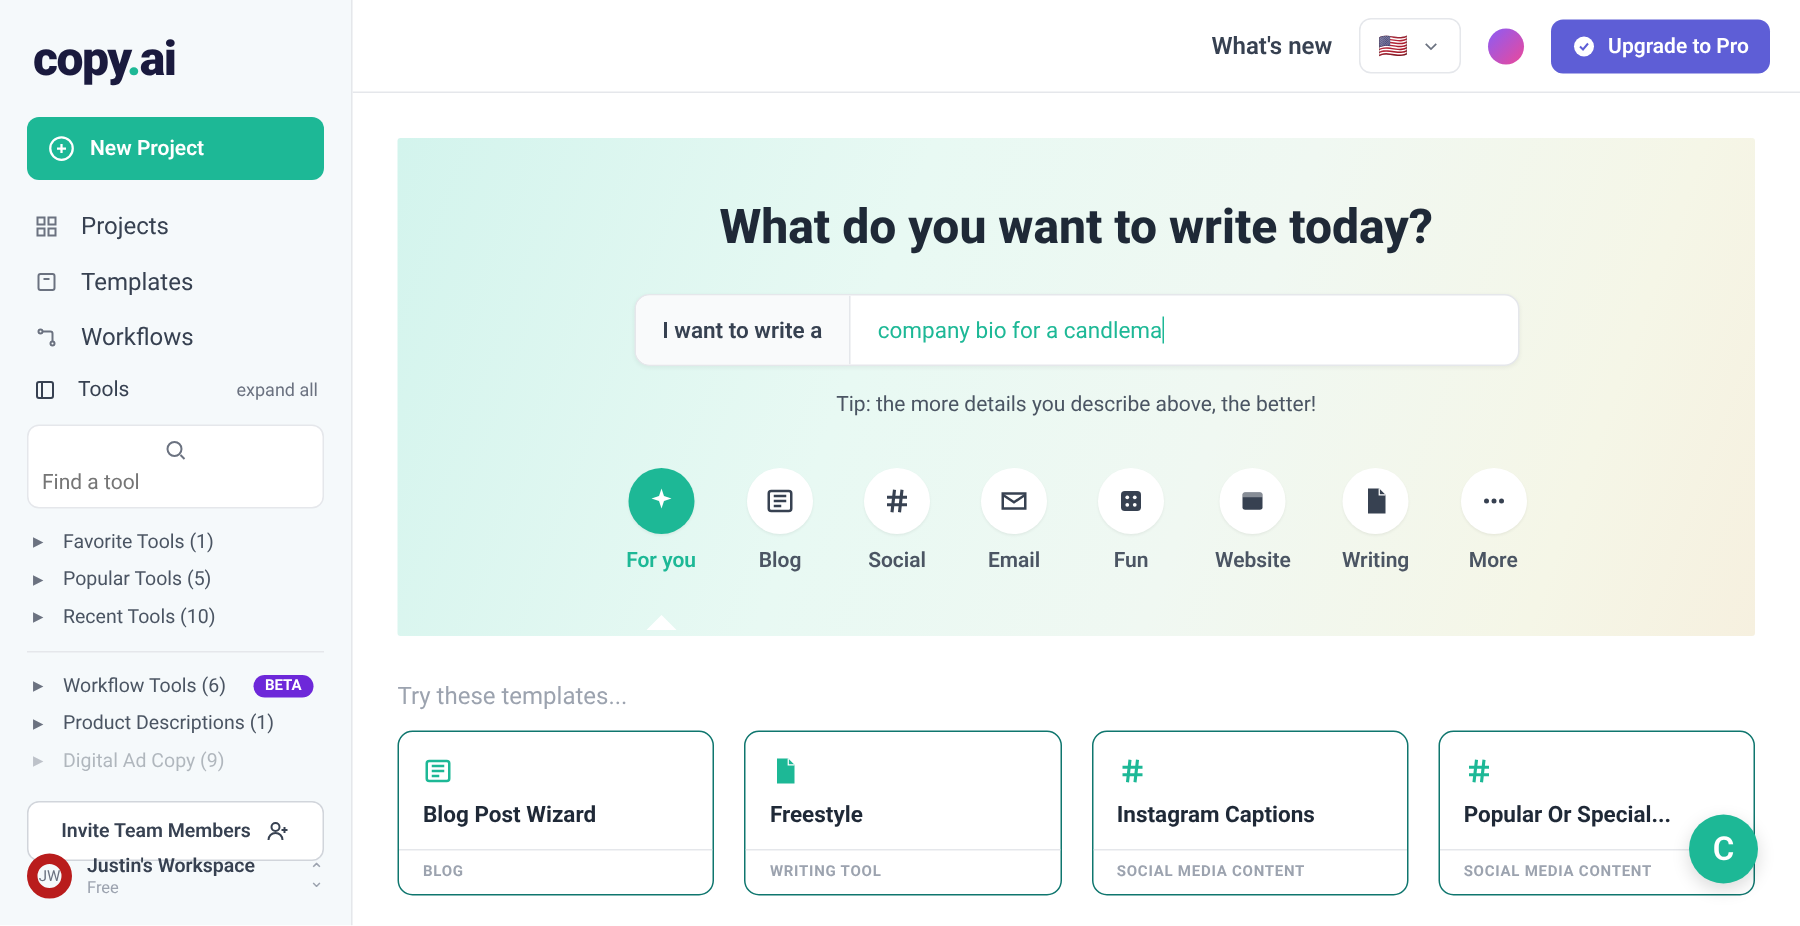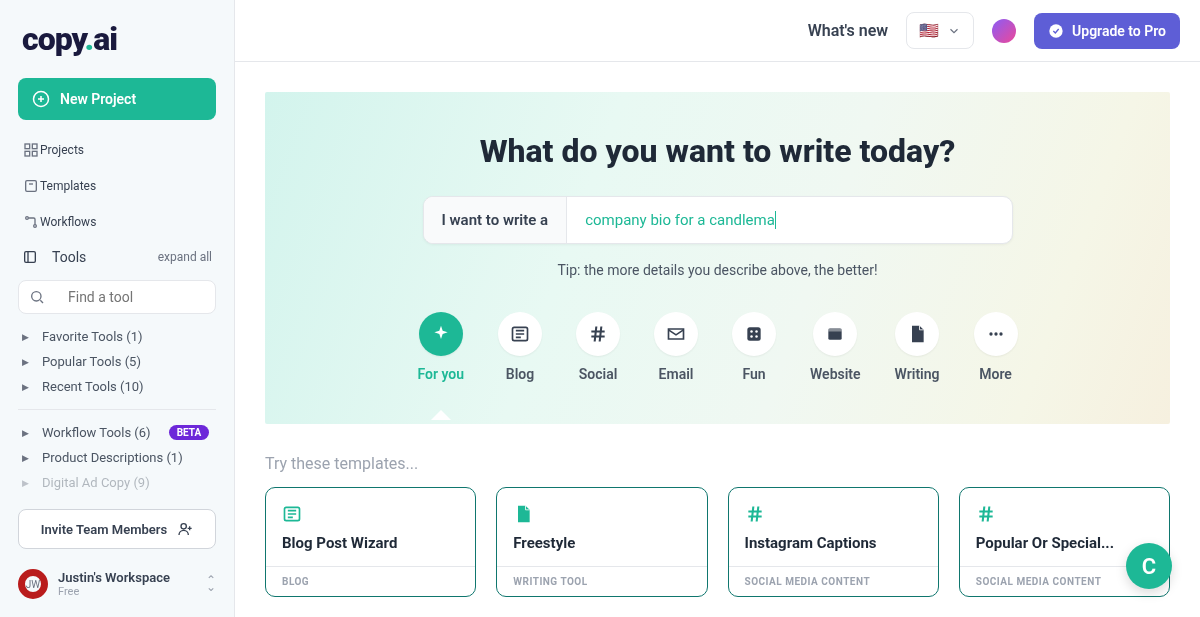--- a/index.html
+++ b/index.html
@@ -1,26 +1,26 @@
 <!DOCTYPE html>
 <html><head>
 <meta charset="utf-8">
 <style>
 * { margin: 0; padding: 0; box-sizing: border-box; font-family: -apple-system, BlinkMacSystemFont, 'Segoe UI', Roboto, sans-serif; }
 body { width: 1200px; height: 617px; overflow: hidden; background: #fff; display: flex; }
 .sidebar { width: 235px; height: 617px; background: #f5f9fb; border-right: 1px solid #e5e7eb; display: flex; flex-direction: column; padding: 20px 12px 0; position: relative; }
 .logo { font-size: 32px; font-weight: 900; color: #1a1a3e; padding: 0 10px 20px; letter-spacing: -1px; }
 .logo .dot { color: #1db896; }
 .new-proj { background: #1db896; color: #fff; border: none; border-radius: 8px; padding: 12px 14px; font-size: 14px; font-weight: 600; display: flex; align-items: center; gap: 10px; cursor: pointer; margin: 0 6px 12px; }
-.nav-item { display: flex; align-items: center; padding: 9px 10px; font-size: 12px; color: #374151; cursor: pointer; border-radius: 6px; }
+.nav-item { display: flex; align-items: center; gap: 14px; padding: 9px 10px; font-size: 16px; color: #374151; cursor: pointer; border-radius: 6px; }
 .nav-item .ico { width: 18px; height: 18px; display: flex; align-items: center; justify-content: center; color: #6b7280; }
 .tools-row { display: flex; align-items: center; justify-content: space-between; padding: 9px 10px; }
 .tools-row .left { display: flex; align-items: center; gap: 14px; font-size: 14px; color: #374151; }
 .tools-row .expand { font-size: 12px; color: #6b7280; cursor: pointer; }
-.search-wrap { display: flex; background: #fff; border: 1px solid #e5e7eb; border-radius: 8px; padding: 8px 10px; margin: 6px 6px 10px; gap: 23px; align-items: center; }
+.search-wrap { display: flex; background: #fff; border: 1px solid #e5e7eb; border-radius: 8px; padding: 8px 10px; margin: 6px 6px 10px; gap: 6px; align-items: center; flex-direction: column; }
 .search-wrap input { border: none; outline: none; font-size: 14px; flex: 1; background: transparent; }
 .tree { padding: 0 6px; }
 .tree-item { display: flex; align-items: center; gap: 12px; padding: 5px 4px; font-size: 13px; color: #4b5563; cursor: pointer; }
 .tree-item .caret { font-size: 9px; color: #6b7280; width: 8px; }
 .beta { background: #6d28d9; color: #fff; font-size: 10px; font-weight: 700; padding: 2px 8px; border-radius: 10px; margin-left: 6px; }
 .divider { height: 1px; background: #e5e7eb; margin: 10px 6px; }
 .invite-btn { background: #fff; border: 1px solid #d1d5db; border-radius: 8px; padding: 11px; font-size: 13px; font-weight: 600; color: #374151; display: flex; align-items: center; justify-content: center; gap: 10px; margin: 0 6px; cursor: pointer; }
 .workspace { position: absolute; bottom: 18px; left: 12px; right: 12px; display: flex; align-items: center; gap: 10px; padding: 0 6px; }
 .ws-avatar { width: 30px; height: 30px; border-radius: 50%; border: 7px solid #b91c1c; display: flex; align-items: center; justify-content: center; font-size: 10px; color: #6b7280; }
 .ws-text { flex: 1; }

